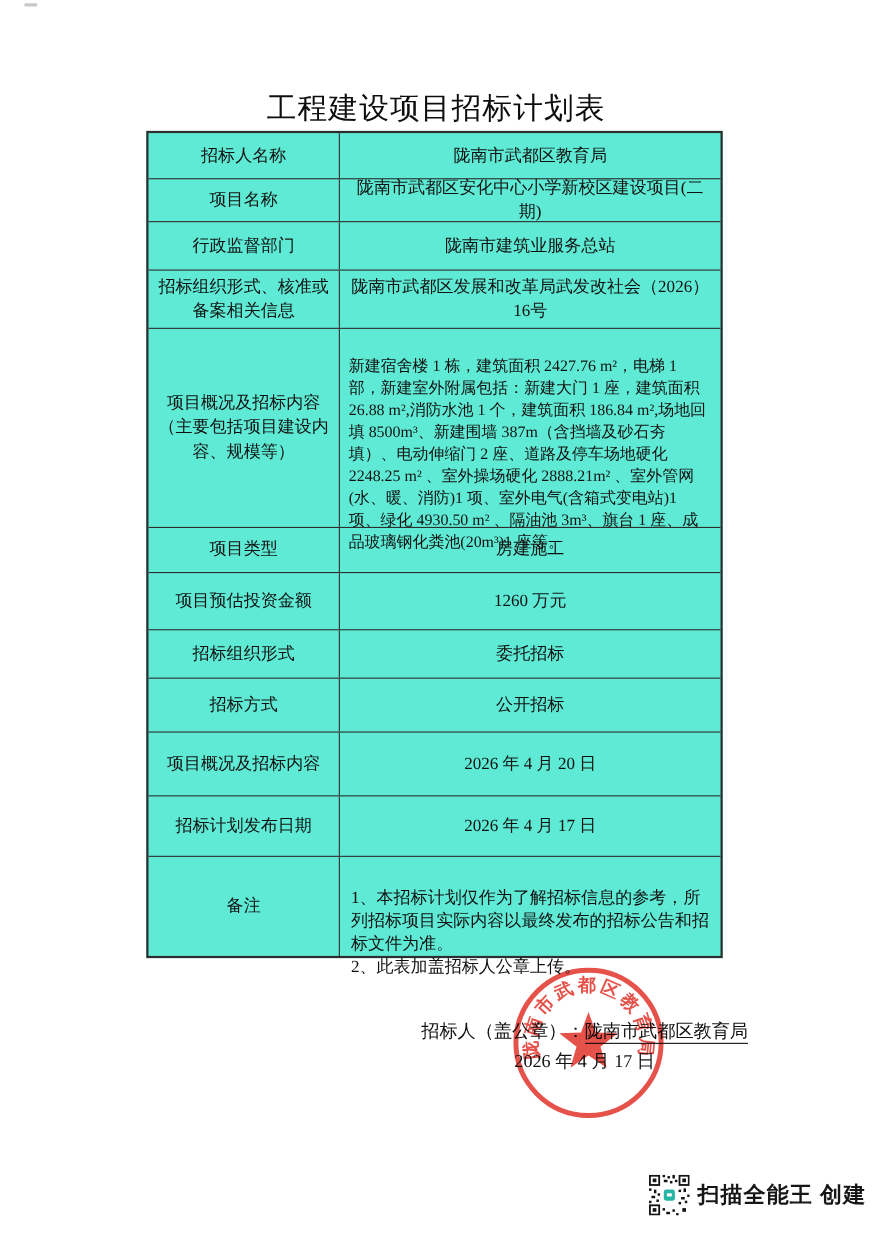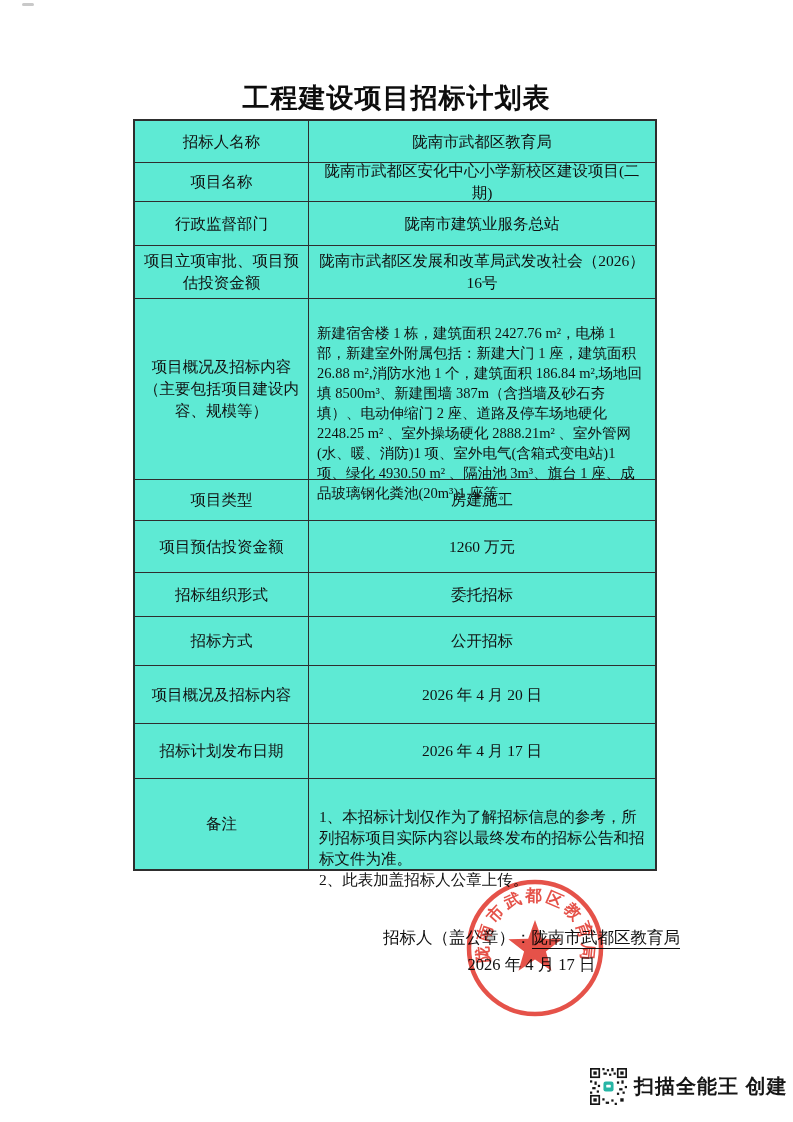--- a/index.html
+++ b/index.html
@@ -2,21 +2,21 @@
 <html><head>
 <meta charset="utf-8">
 <style>
   html,body{margin:0;padding:0;}
   body{
     width:793px;height:1122px;position:relative;background:#ffffff;overflow:hidden;
     font-family:"Liberation Serif","DejaVu Serif",serif;color:#111;
   }
   .page-title{
     position:absolute;top:80px;left:0;width:100%;text-align:center;
-    font-size:27px;font-weight:700;letter-spacing:1px;color:#0d0d0d;
+    font-size:27px;font-weight:400;letter-spacing:1px;color:#0d0d0d;
   }
   .doc-table{
     position:absolute;left:133px;top:119px;width:524px;
     border:2px solid #2e2e2e;box-sizing:border-box;background:#5eead4;
   }
   .t-row{display:flex;border-top:1.5px solid #2e2e2e;}
   .t-row:first-child{border-top:none;}
   .lc{
     flex:0 0 174px;width:174px;box-sizing:border-box;border-right:1.5px solid #2e2e2e;
     display:flex;align-items:center;justify-content:center;text-align:center;
@@ -65,21 +65,21 @@
   </div>
   <div class="t-row r1">
     <div class="lc">项目名称</div>
     <div class="vc">陇南市武都区安化中心小学新校区建设项目(二期)</div>
   </div>
   <div class="t-row r2">
     <div class="lc">行政监督部门</div>
     <div class="vc">陇南市建筑业服务总站</div>
   </div>
   <div class="t-row r3">
-    <div class="lc">项目立项审批、项目预估投资金额</div>
+    <div class="lc">招标组织形式、核准或备案相关信息</div>
     <div class="vc">陇南市武都区发展和改革局武发改社会（2026）16号</div>
   </div>
   <div class="t-row r4">
     <div class="lc">项目概况及招标内容（主要包括项目建设内容、规模等）</div>
     <div class="vc left dense">新建宿舍楼 1 栋，建筑面积 2427.76 m²，电梯 1 部，新建室外附属包括：新建大门 1 座，建筑面积 26.88 m²,消防水池 1 个，建筑面积 186.84 m²,场地回填 8500m³、新建围墙 387m（含挡墙及砂石夯填）、电动伸缩门 2 座、道路及停车场地硬化 2248.25 m² 、室外操场硬化 2888.21m² 、室外管网(水、暖、消防)1 项、室外电气(含箱式变电站)1 项、绿化 4930.50 m² 、隔油池 3m³、旗台 1 座、成品玻璃钢化粪池(20m³)1 座等。</div>
   </div>
   <div class="t-row r5">
     <div class="lc">项目类型</div>
     <div class="vc">房建施工</div>
   </div>

